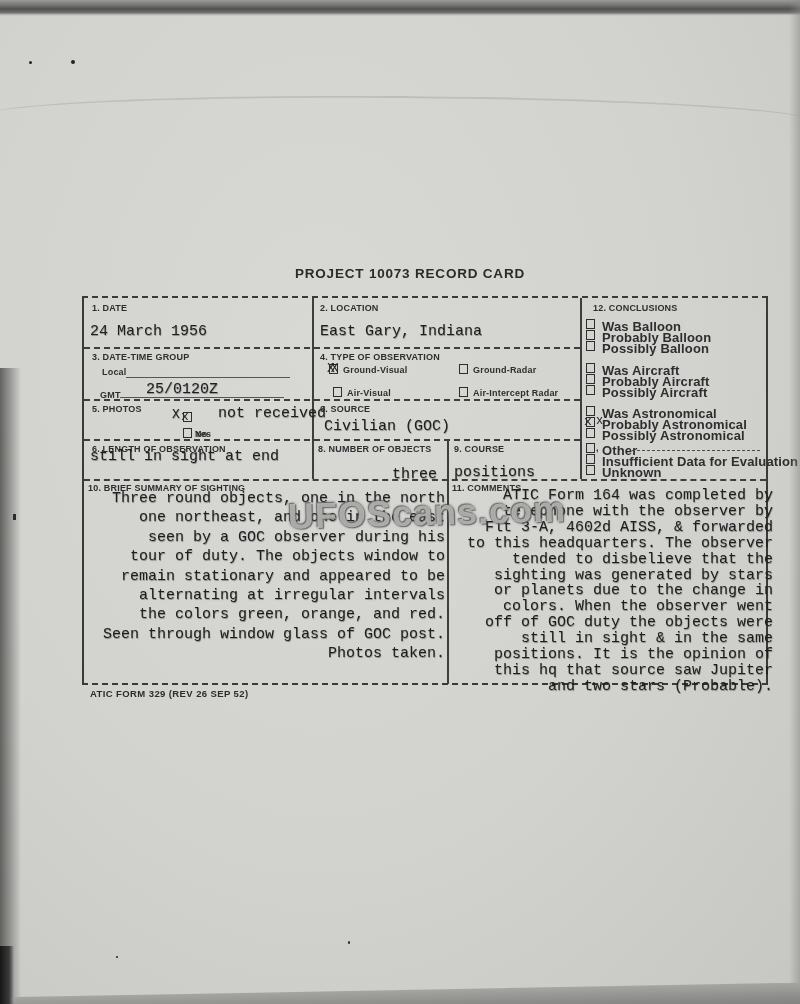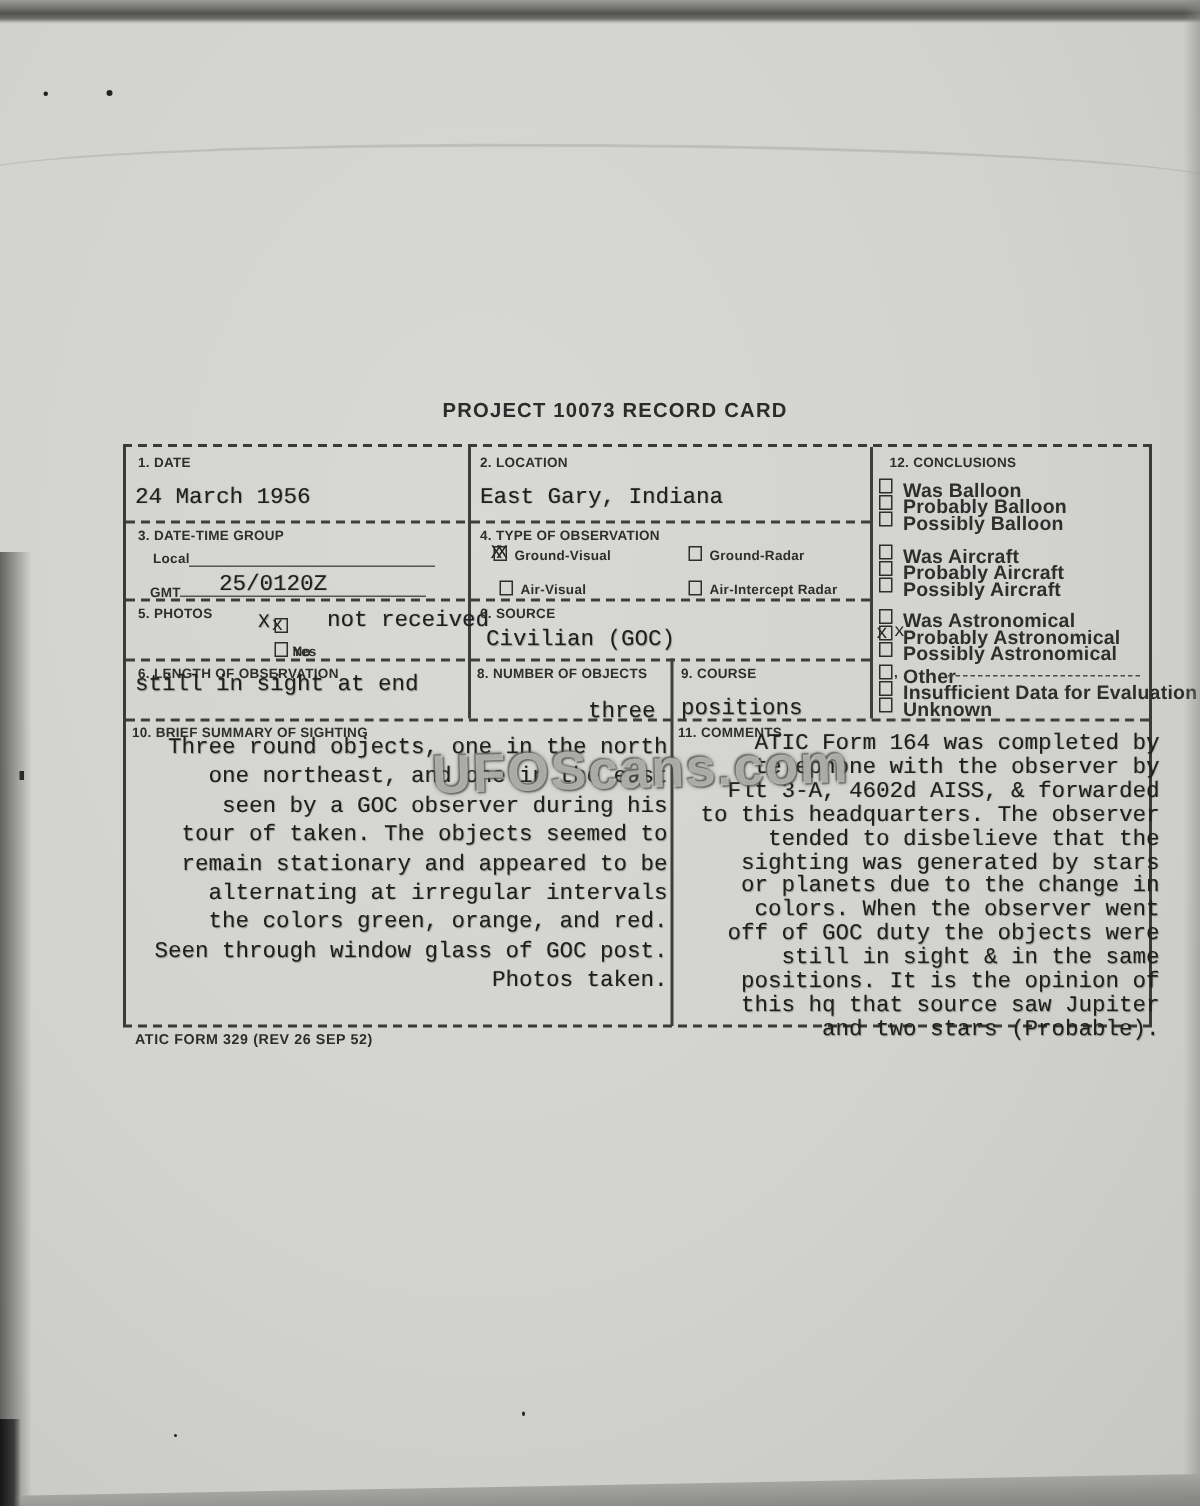--- a/index.html
+++ b/index.html
@@ -143,21 +143,21 @@
     <div class="typed" style="left:308px;top:169px;">three</div>
 
     <div class="lbl" style="left:370px;top:147px;">9. COURSE</div>
     <div class="typed" style="left:370px;top:167px;">positions</div>
 
     <div class="lbl" style="left:4px;top:186px;">10. BRIEF SUMMARY OF SIGHTING</div>
     <div class="text-block summary-block">
       <div>Three round objects, one in the north</div>
       <div>one northeast, and one in the east</div>
       <div>seen by a GOC observer during his</div>
-      <div>tour of taken. The objects seemed to</div>
+      <div>tour of duty. The objects window to</div>
       <div>remain stationary and appeared to be</div>
       <div>alternating at irregular intervals</div>
       <div>the colors green, orange, and red.</div>
       <div>Seen through window glass of GOC post.</div>
       <div>Photos taken.</div>
     </div>
 
     <div class="lbl" style="left:368px;top:186px;">11. COMMENTS</div>
     <div class="text-block comments-block">
       <div>ATIC Form 164 was completed by</div>

